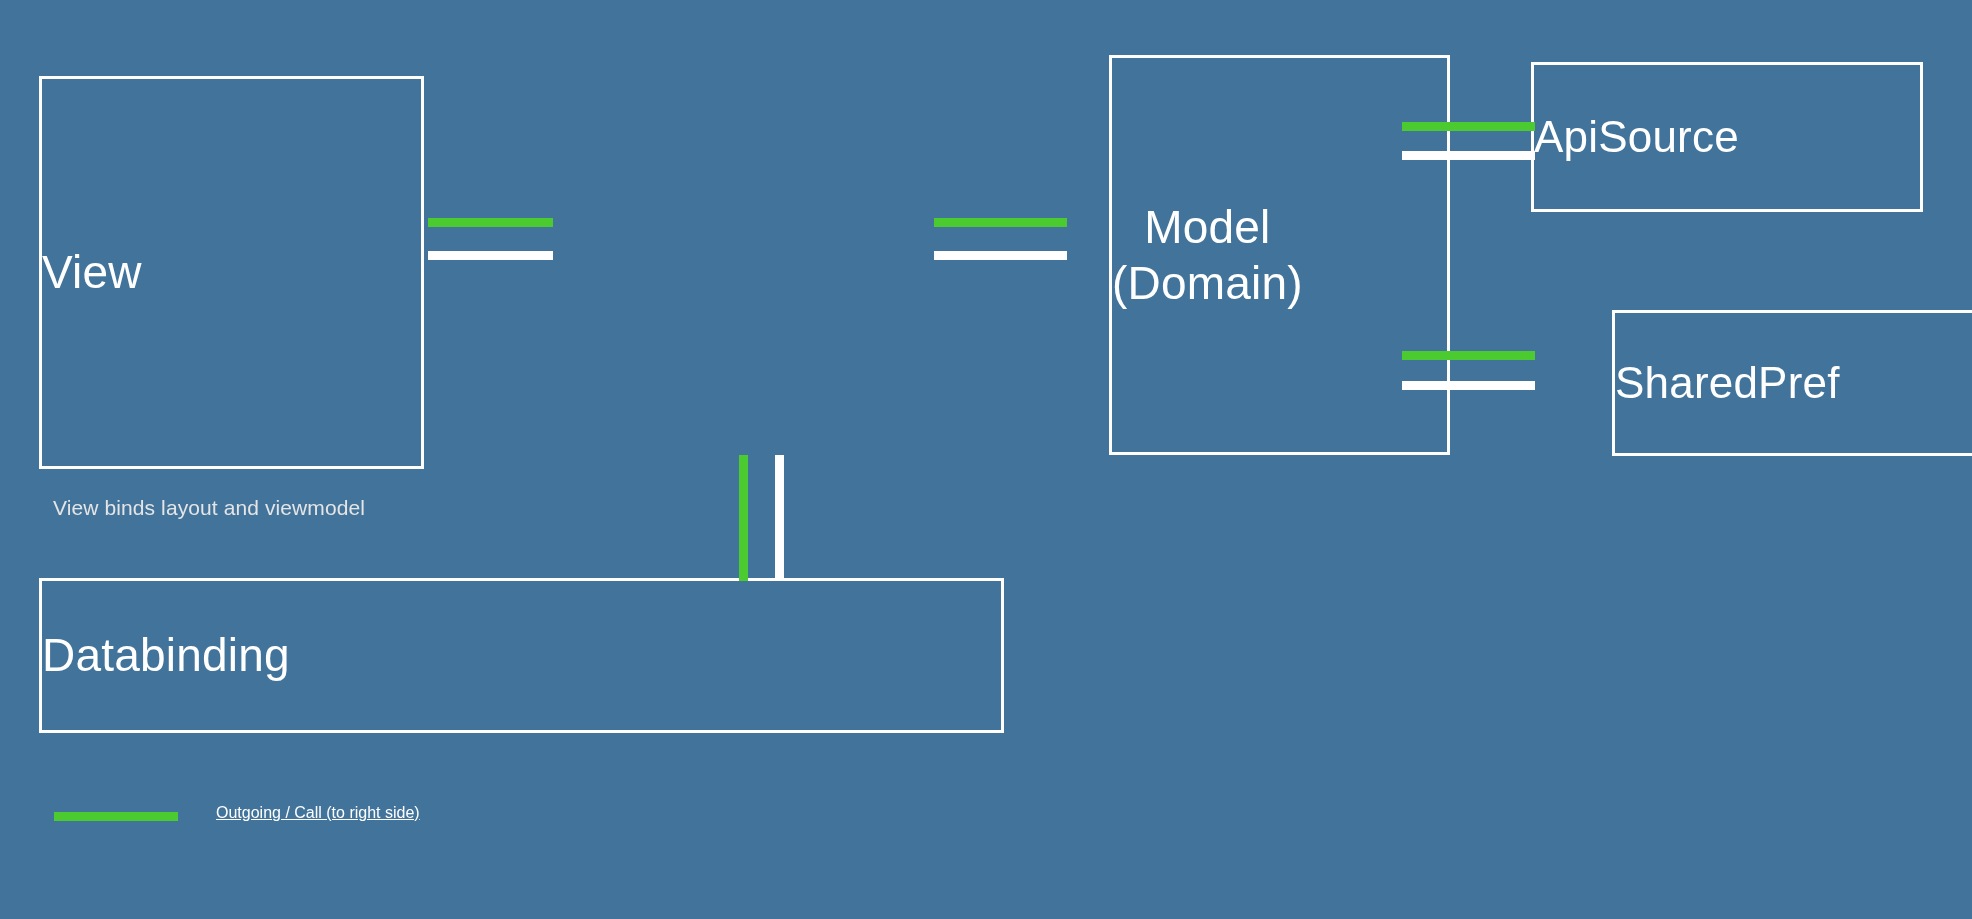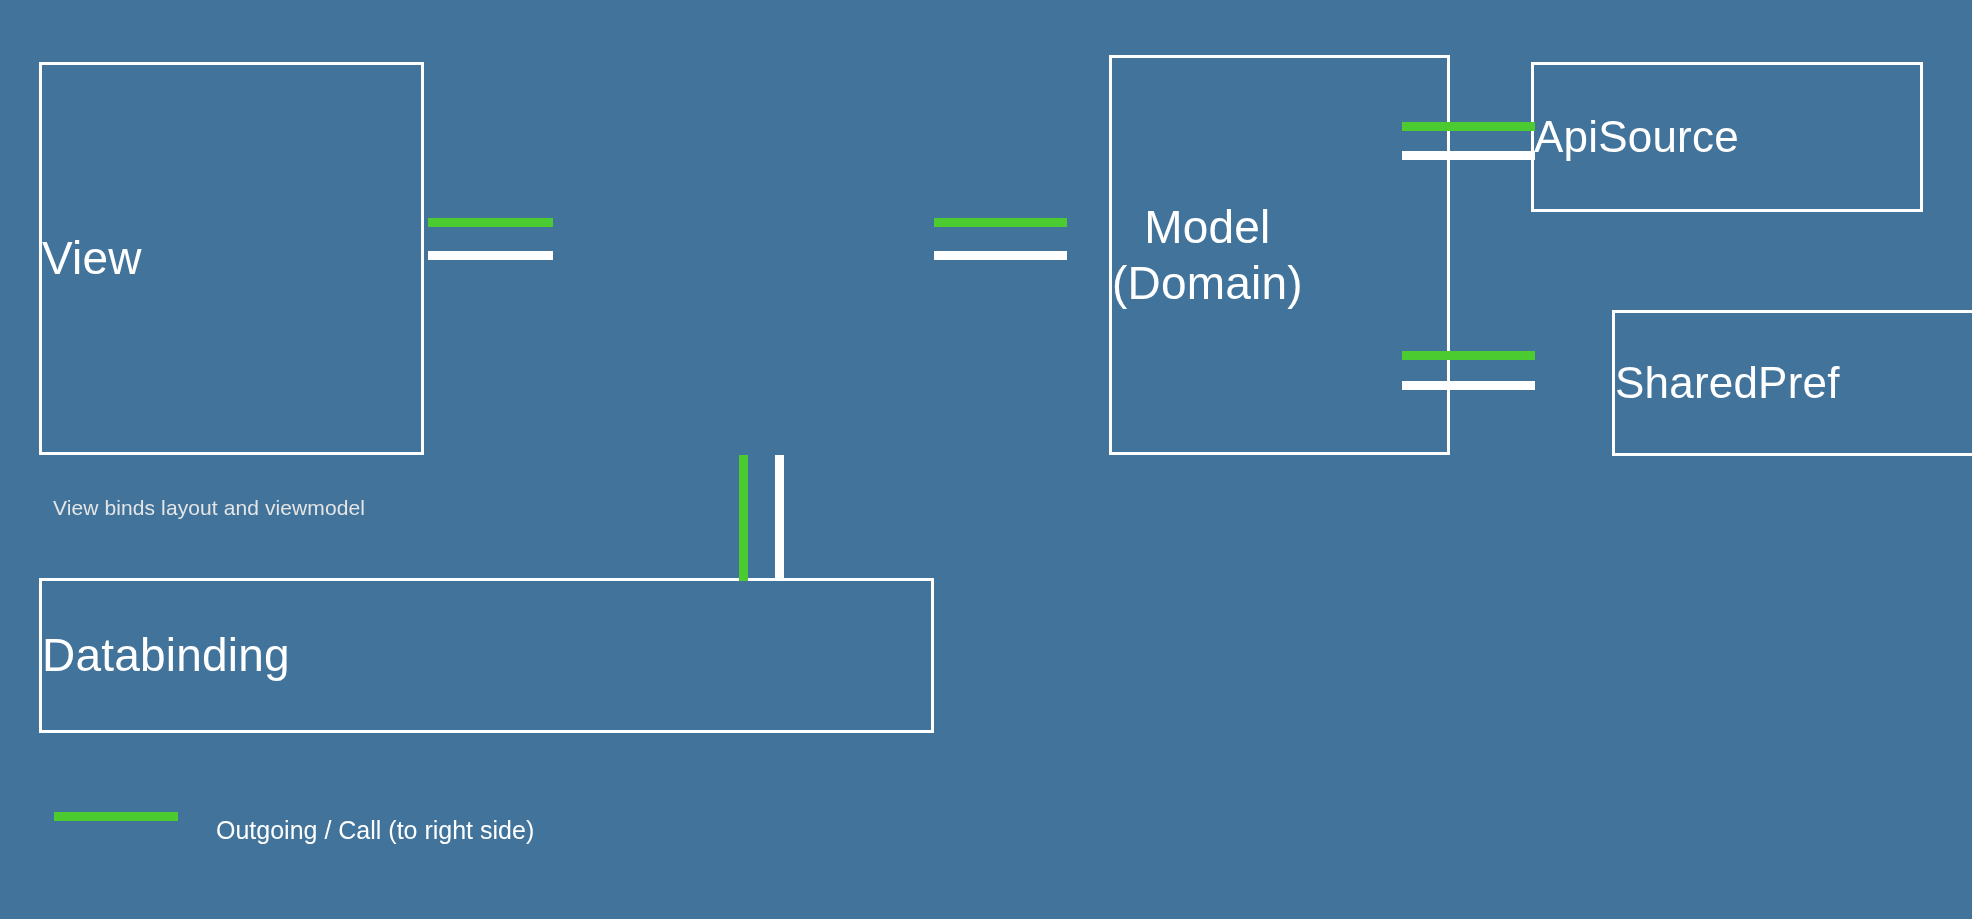--- a/index.html
+++ b/index.html
@@ -29,26 +29,26 @@
     text-align: center;
   }
   .box .box-label {
     color: #ffffff;
     font-weight: 400;
     line-height: 1.22;
     letter-spacing: 0.2px;
     white-space: pre-line;
   }
 
-  .box-view        { left: 39px;   top: 62px;  width: 385px;  height: 393px; }
+  .box-view        { left: 39px;   top: 76px;  width: 385px;  height: 393px; }
   .box-viewmodel   { left: 549px;  top: 55px;  width: 388px;  height: 400px; }
   .box-model       { left: 1063px; top: 55px;  width: 341px;  height: 400px; margin-left: 46px; }
   .box-apisource   { left: 1531px; top: 62px;  width: 392px;  height: 150px; }
   .box-sharedpref  { left: 1612px; top: 310px; width: 392px;  height: 146px; }
-  .box-databinding { left: 39px;   top: 578px; width: 895px;  height: 155px; }
+  .box-databinding { left: 39px;   top: 578px; width: 965px;  height: 155px; }
 
   .fs-big   { font-size: 46px; }
   .fs-mid   { font-size: 44px; }
 
   
   .conn {
     position: absolute;
   }
   .conn-green { background: #4ccb30; }
   .conn-white { background: #ffffff; }
@@ -100,23 +100,24 @@
     left: 0;
     top: 14px;
     width: 124px;
     height: 9px;
   }
   .legend-swatch.green { background: #4ccb30; }
   .legend-swatch.white { background: #ffffff; }
   .legend-text {
     position: absolute;
     color: #ffffff;
-    font-size: 25px;
-    top: 18px;
+    font-size: 16px;
+    top: 6px;
     white-space: nowrap;
+    text-decoration: underline;
   }
   .legend-row-0 .legend-text { left: 162px; }
   .legend-row-1 .legend-text { left: 162px; }
   .legend-row-1 .legend-swatch { left: 0px; }
 </style>
 </head>
 <body>
 
 <div id="canvas">
 

